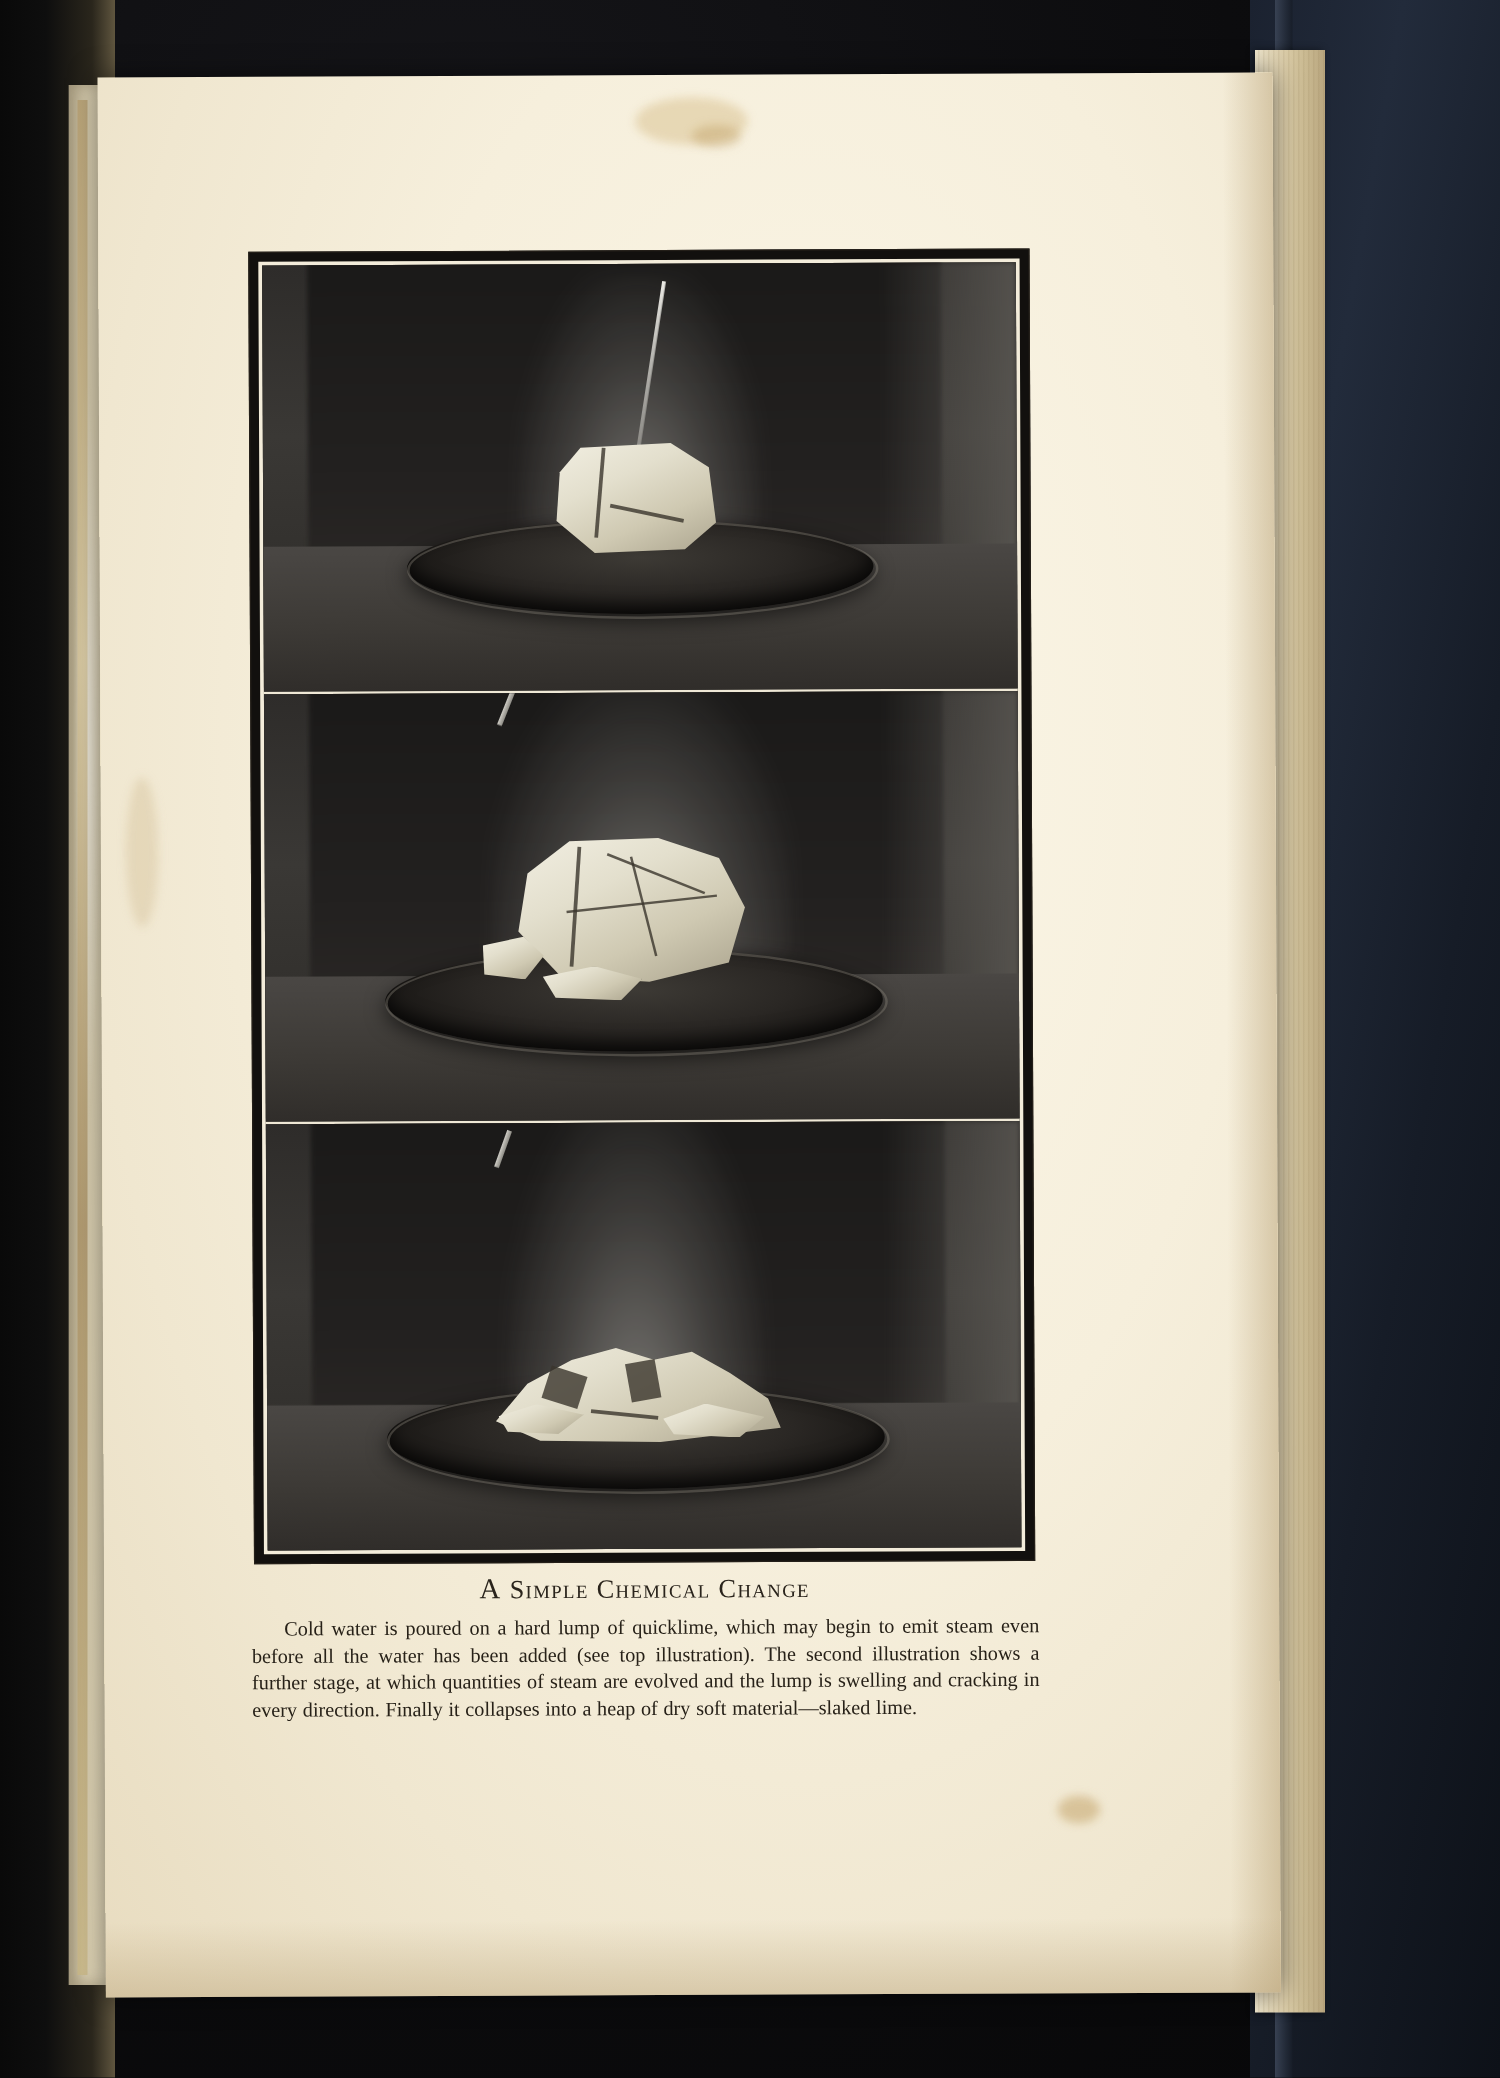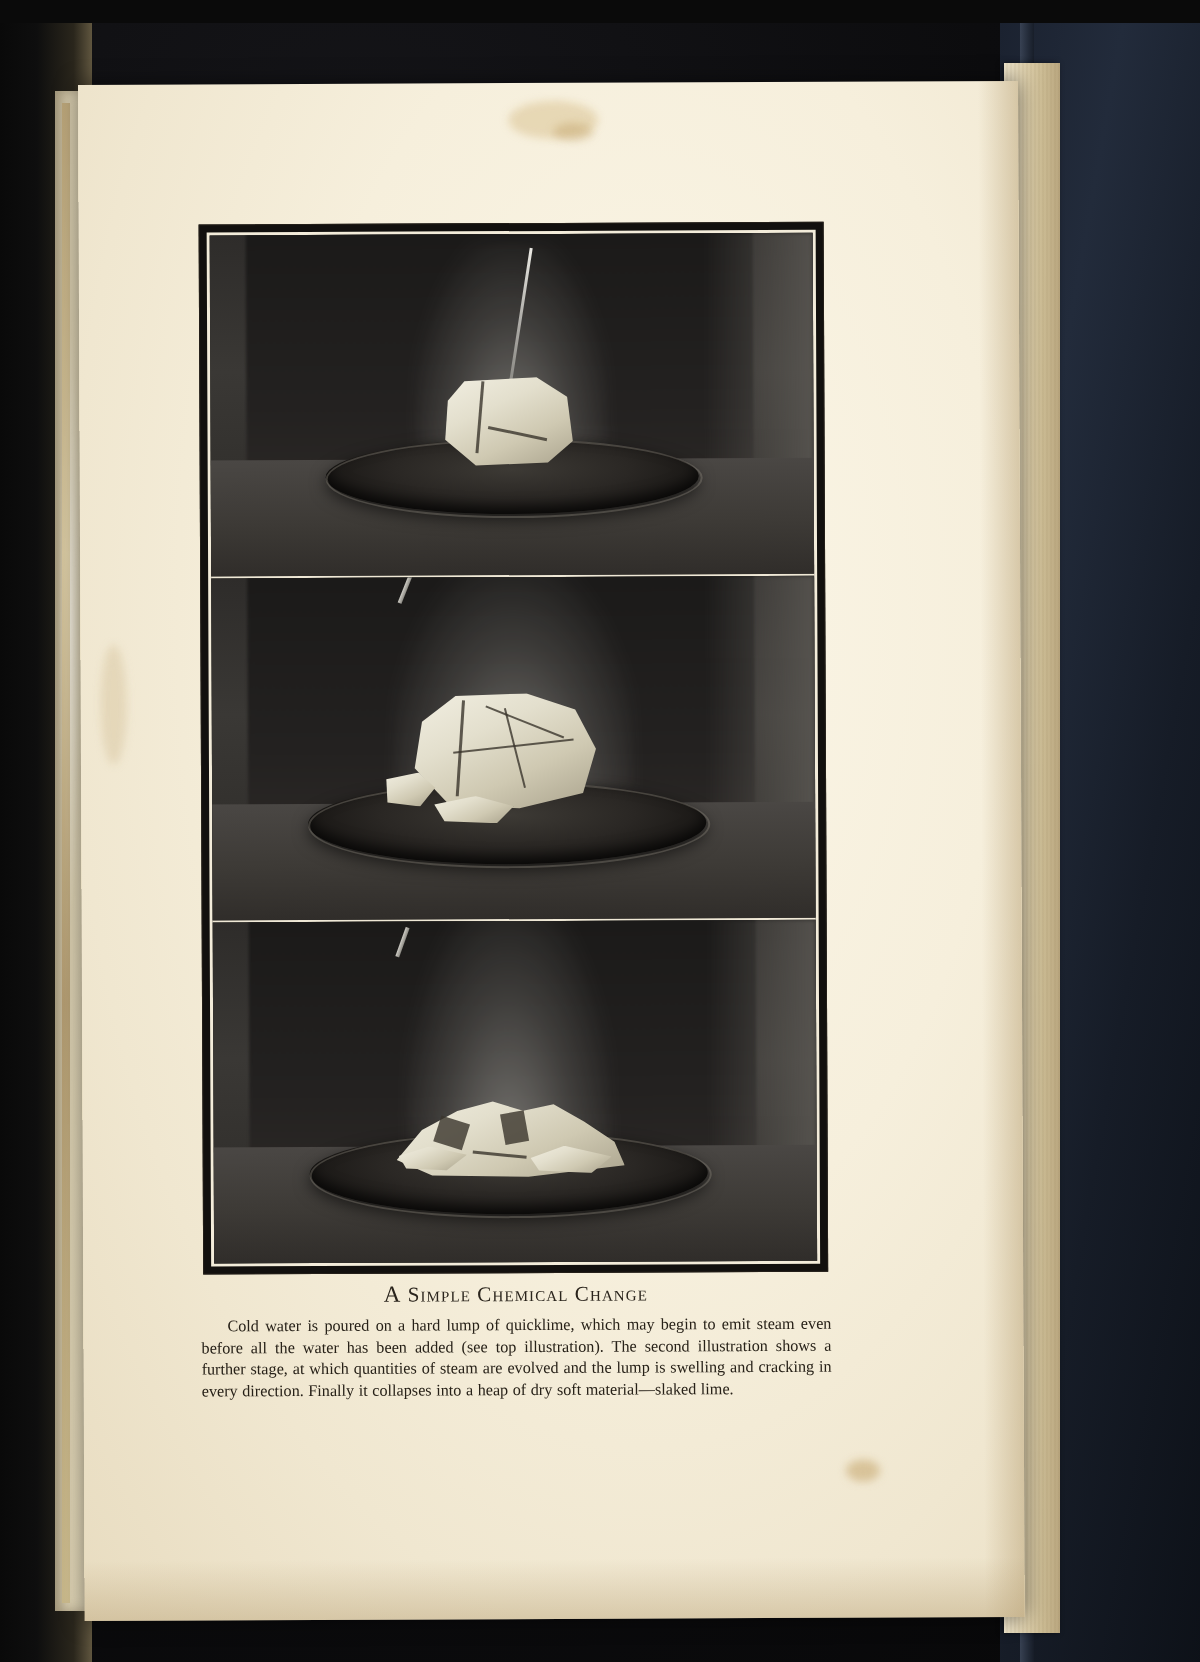--- a/index.html
+++ b/index.html
@@ -13,21 +13,20 @@
     overflow: hidden;
     font-family: "Liberation Serif", serif;
   }
 
   
   .scene {
     position: absolute;
     inset: 0;
     background:
       radial-gradient(ellipse at 30% 20%, #16161a 0%, #0c0c0e 55%, #070708 100%);
-    margin-top: 23px;
   }
 
   
   .book-cover {
     position: absolute;
     left: 1000px;
     top: 0;
     width: 200px;
     height: 1662px;
     background: linear-gradient(100deg, #1b2230 0%, #222b3b 25%, #161c27 60%, #0d1118 100%);

